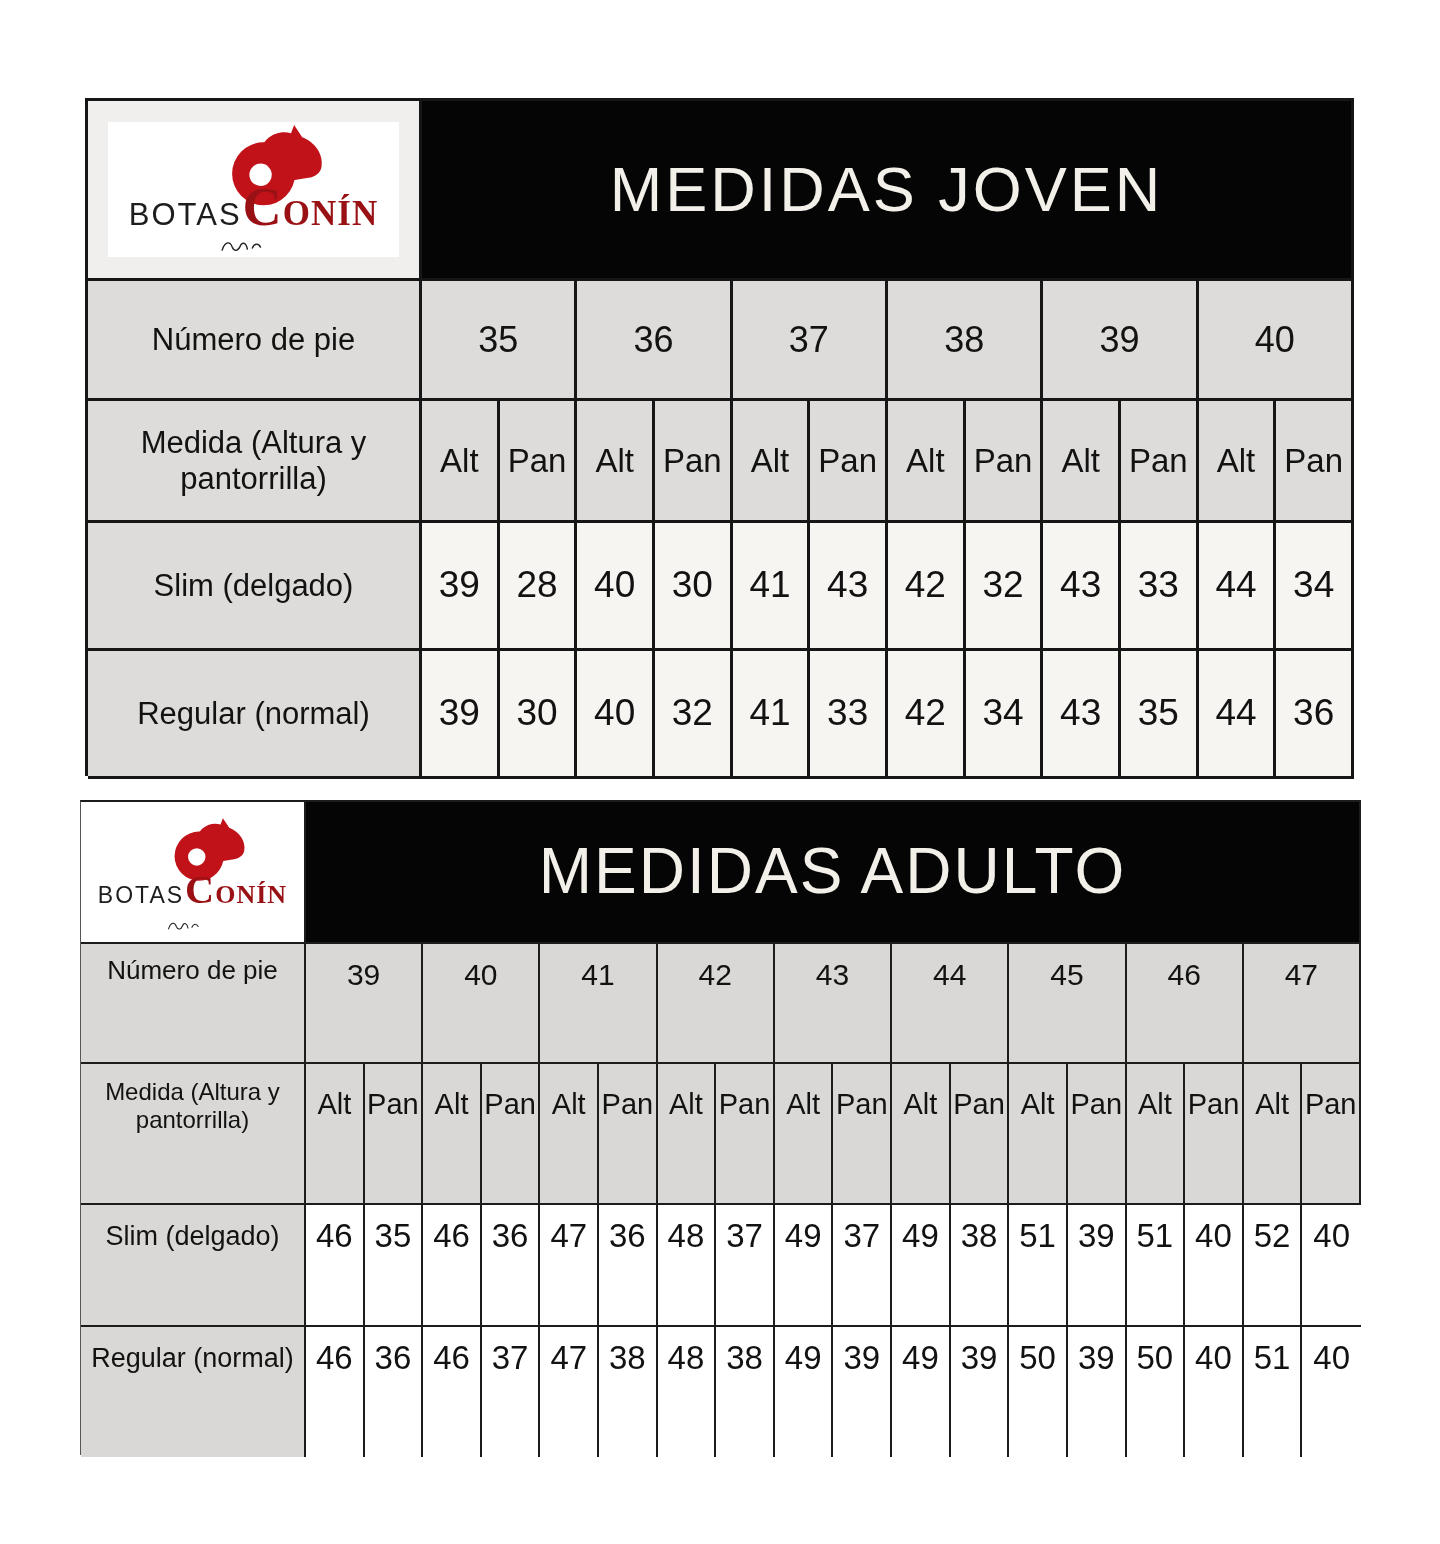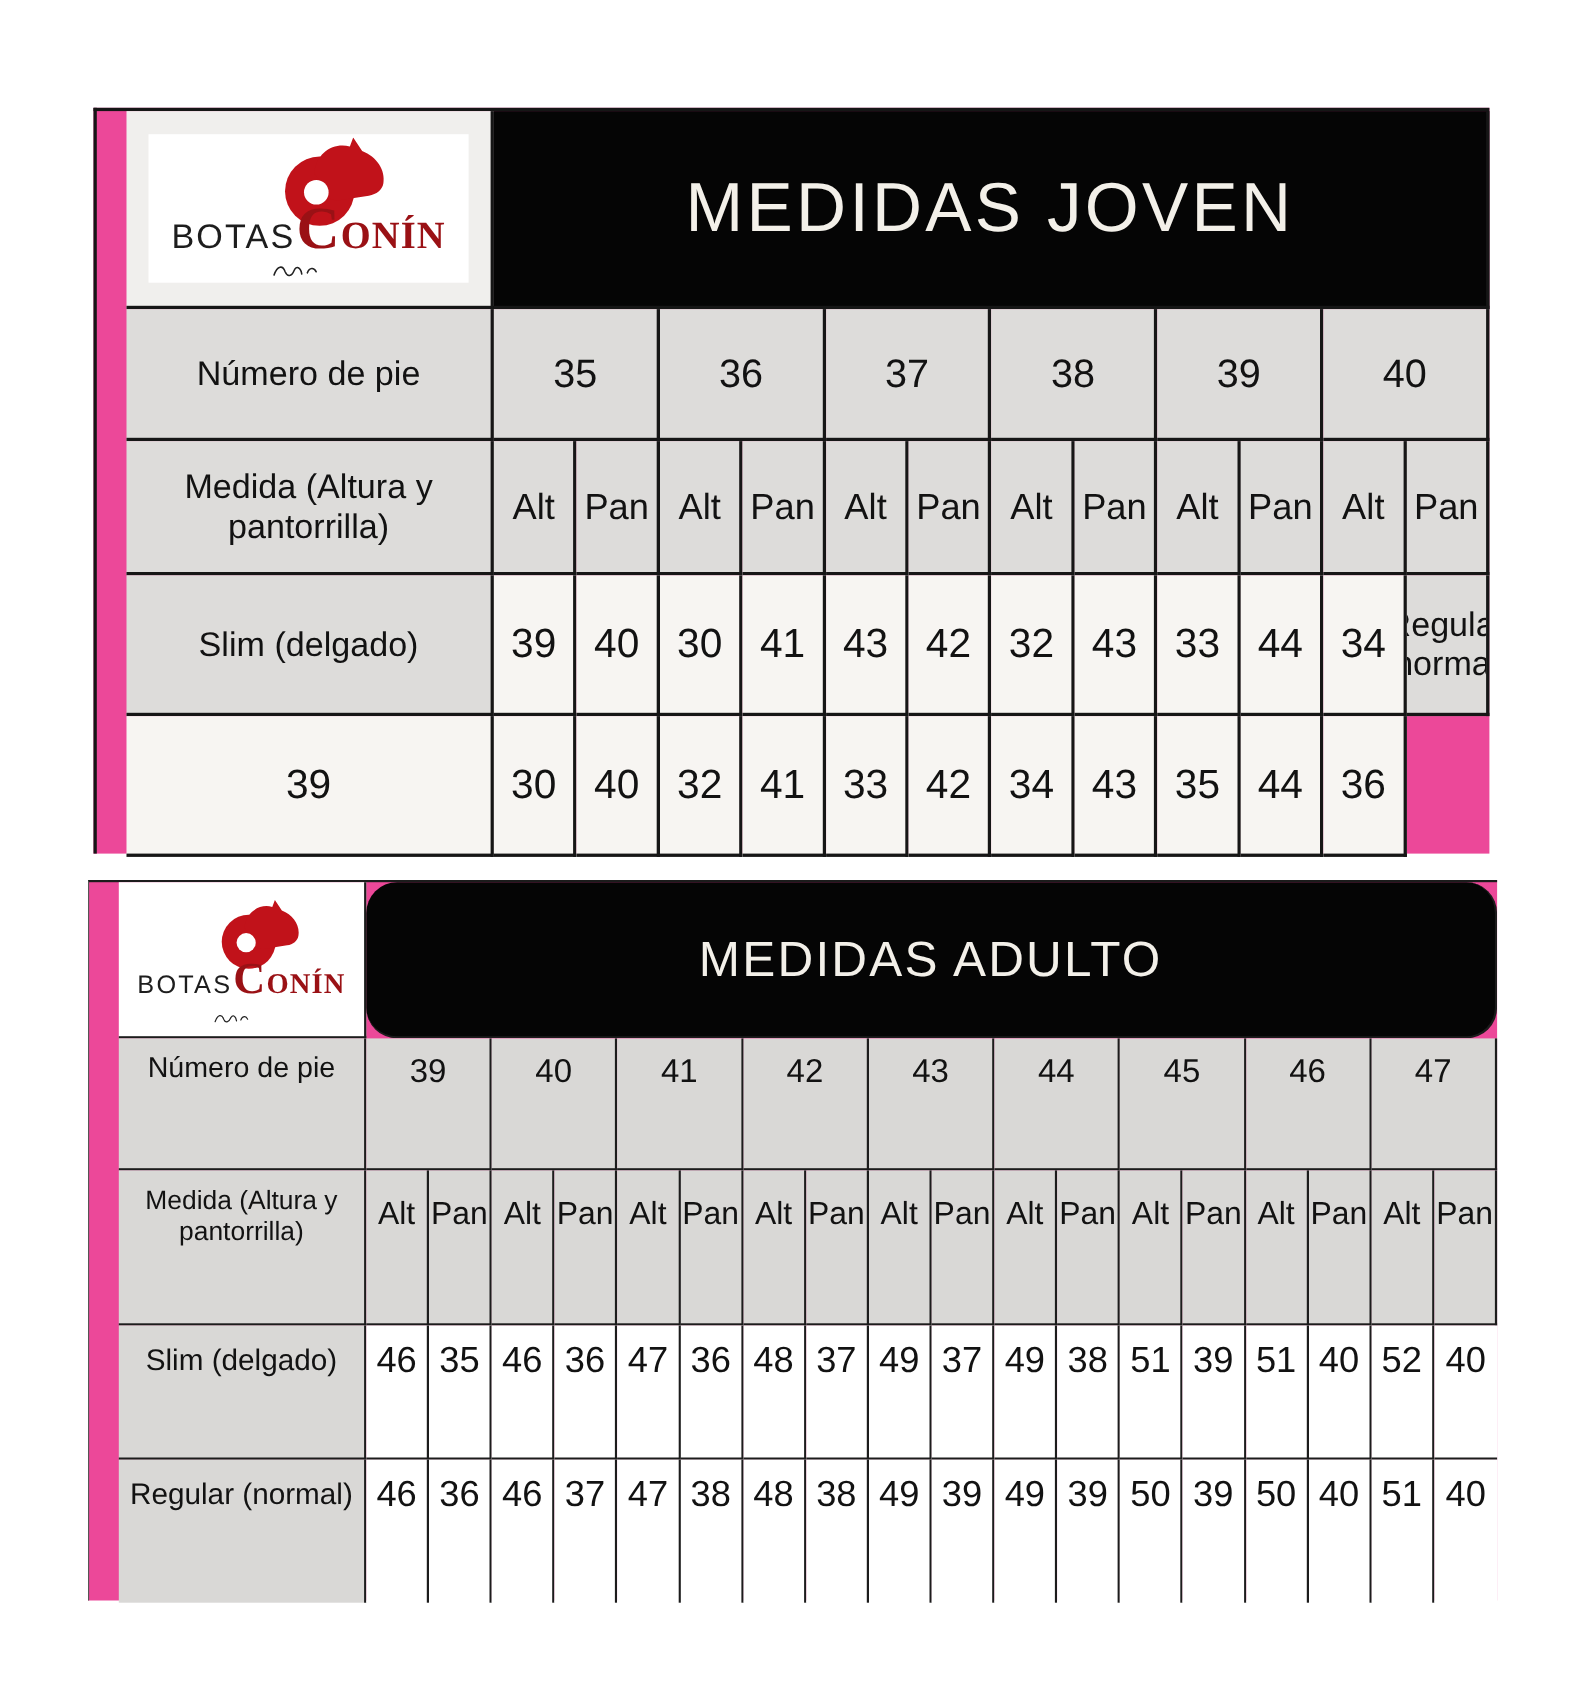--- a/index.html
+++ b/index.html
@@ -3,21 +3,21 @@
 <meta charset="utf-8">
 <style>
   * { margin:0; padding:0; box-sizing:border-box; }
   html,body { background:#ffffff; }
   body {
     width:1440px; height:1544px; position:relative; overflow:hidden;
     font-family:"Liberation Sans", sans-serif; color:#121212;
   }
 
   
-  .size-table { position:absolute; display:grid; background:#ec4899;padding-left:27px; }
+  .size-table { position:absolute; display:grid; background:#22c55e; }
   .cell {
     display:flex; justify-content:center; align-items:center;
     text-align:center; line-height:1.15; overflow:hidden;
   }
 
   
   .t1 {
     left:85px; top:98px; width:1269px; height:678px;
     grid-template-columns:334px repeat(12, 1fr);
     grid-template-rows:180px 120px 122px 128px 128px;
@@ -45,21 +45,21 @@
   .t2 .cell { align-items:flex-start; }
   .t2 .logo-cell, .t2 .title-cell { align-items:center; }
   .t2 .lbl      { font-size:26px; padding-top:12px; }
   .t2 .size     { font-size:30px; padding-top:14px; }
   .t2 .ap       { font-size:29px; padding-top:24px; }
   .t2 .measure  { padding:14px 14px 0 14px; font-size:24px; }
   .t2 .rowlab   { font-size:27px; padding-top:16px; }
   .t2 .val      { padding-top:12px; }
   .t2 .lastrow  { border-bottom:none; }
   .t2 .val.lastcol { border-right:none; }
-  .t2 .title-cell { font-size:45px; letter-spacing:2px;border-radius:28px; }
+  .t2 .title-cell { font-size:64px; letter-spacing:2px; }
 
   
   .title-cell {
     grid-column:2 / -1; background:#050505; color:#f3f0e9;
     font-weight:400;
     text-align:right;
   }
 
   
   .logo-cell { background:#f0efed; }
@@ -123,20 +123,21 @@
     <div class="cell hdr ap">Alt</div>
     <div class="cell hdr ap">Pan</div>
     <div class="cell hdr ap">Alt</div>
     <div class="cell hdr ap">Pan</div>
     <div class="cell hdr ap">Alt</div>
     <div class="cell hdr ap">Pan</div>
     <div class="cell hdr ap">Alt</div>
     <div class="cell hdr ap">Pan</div>
     <div class="cell hdr lbl rowlab">Slim (delgado)</div>
     <div class="cell val">39</div>
+    <div class="cell val">28</div>
     <div class="cell val">40</div>
     <div class="cell val">30</div>
     <div class="cell val">41</div>
     <div class="cell val">43</div>
     <div class="cell val">42</div>
     <div class="cell val">32</div>
     <div class="cell val">43</div>
     <div class="cell val">33</div>
     <div class="cell val">44</div>
     <div class="cell val lastcol">34</div>

